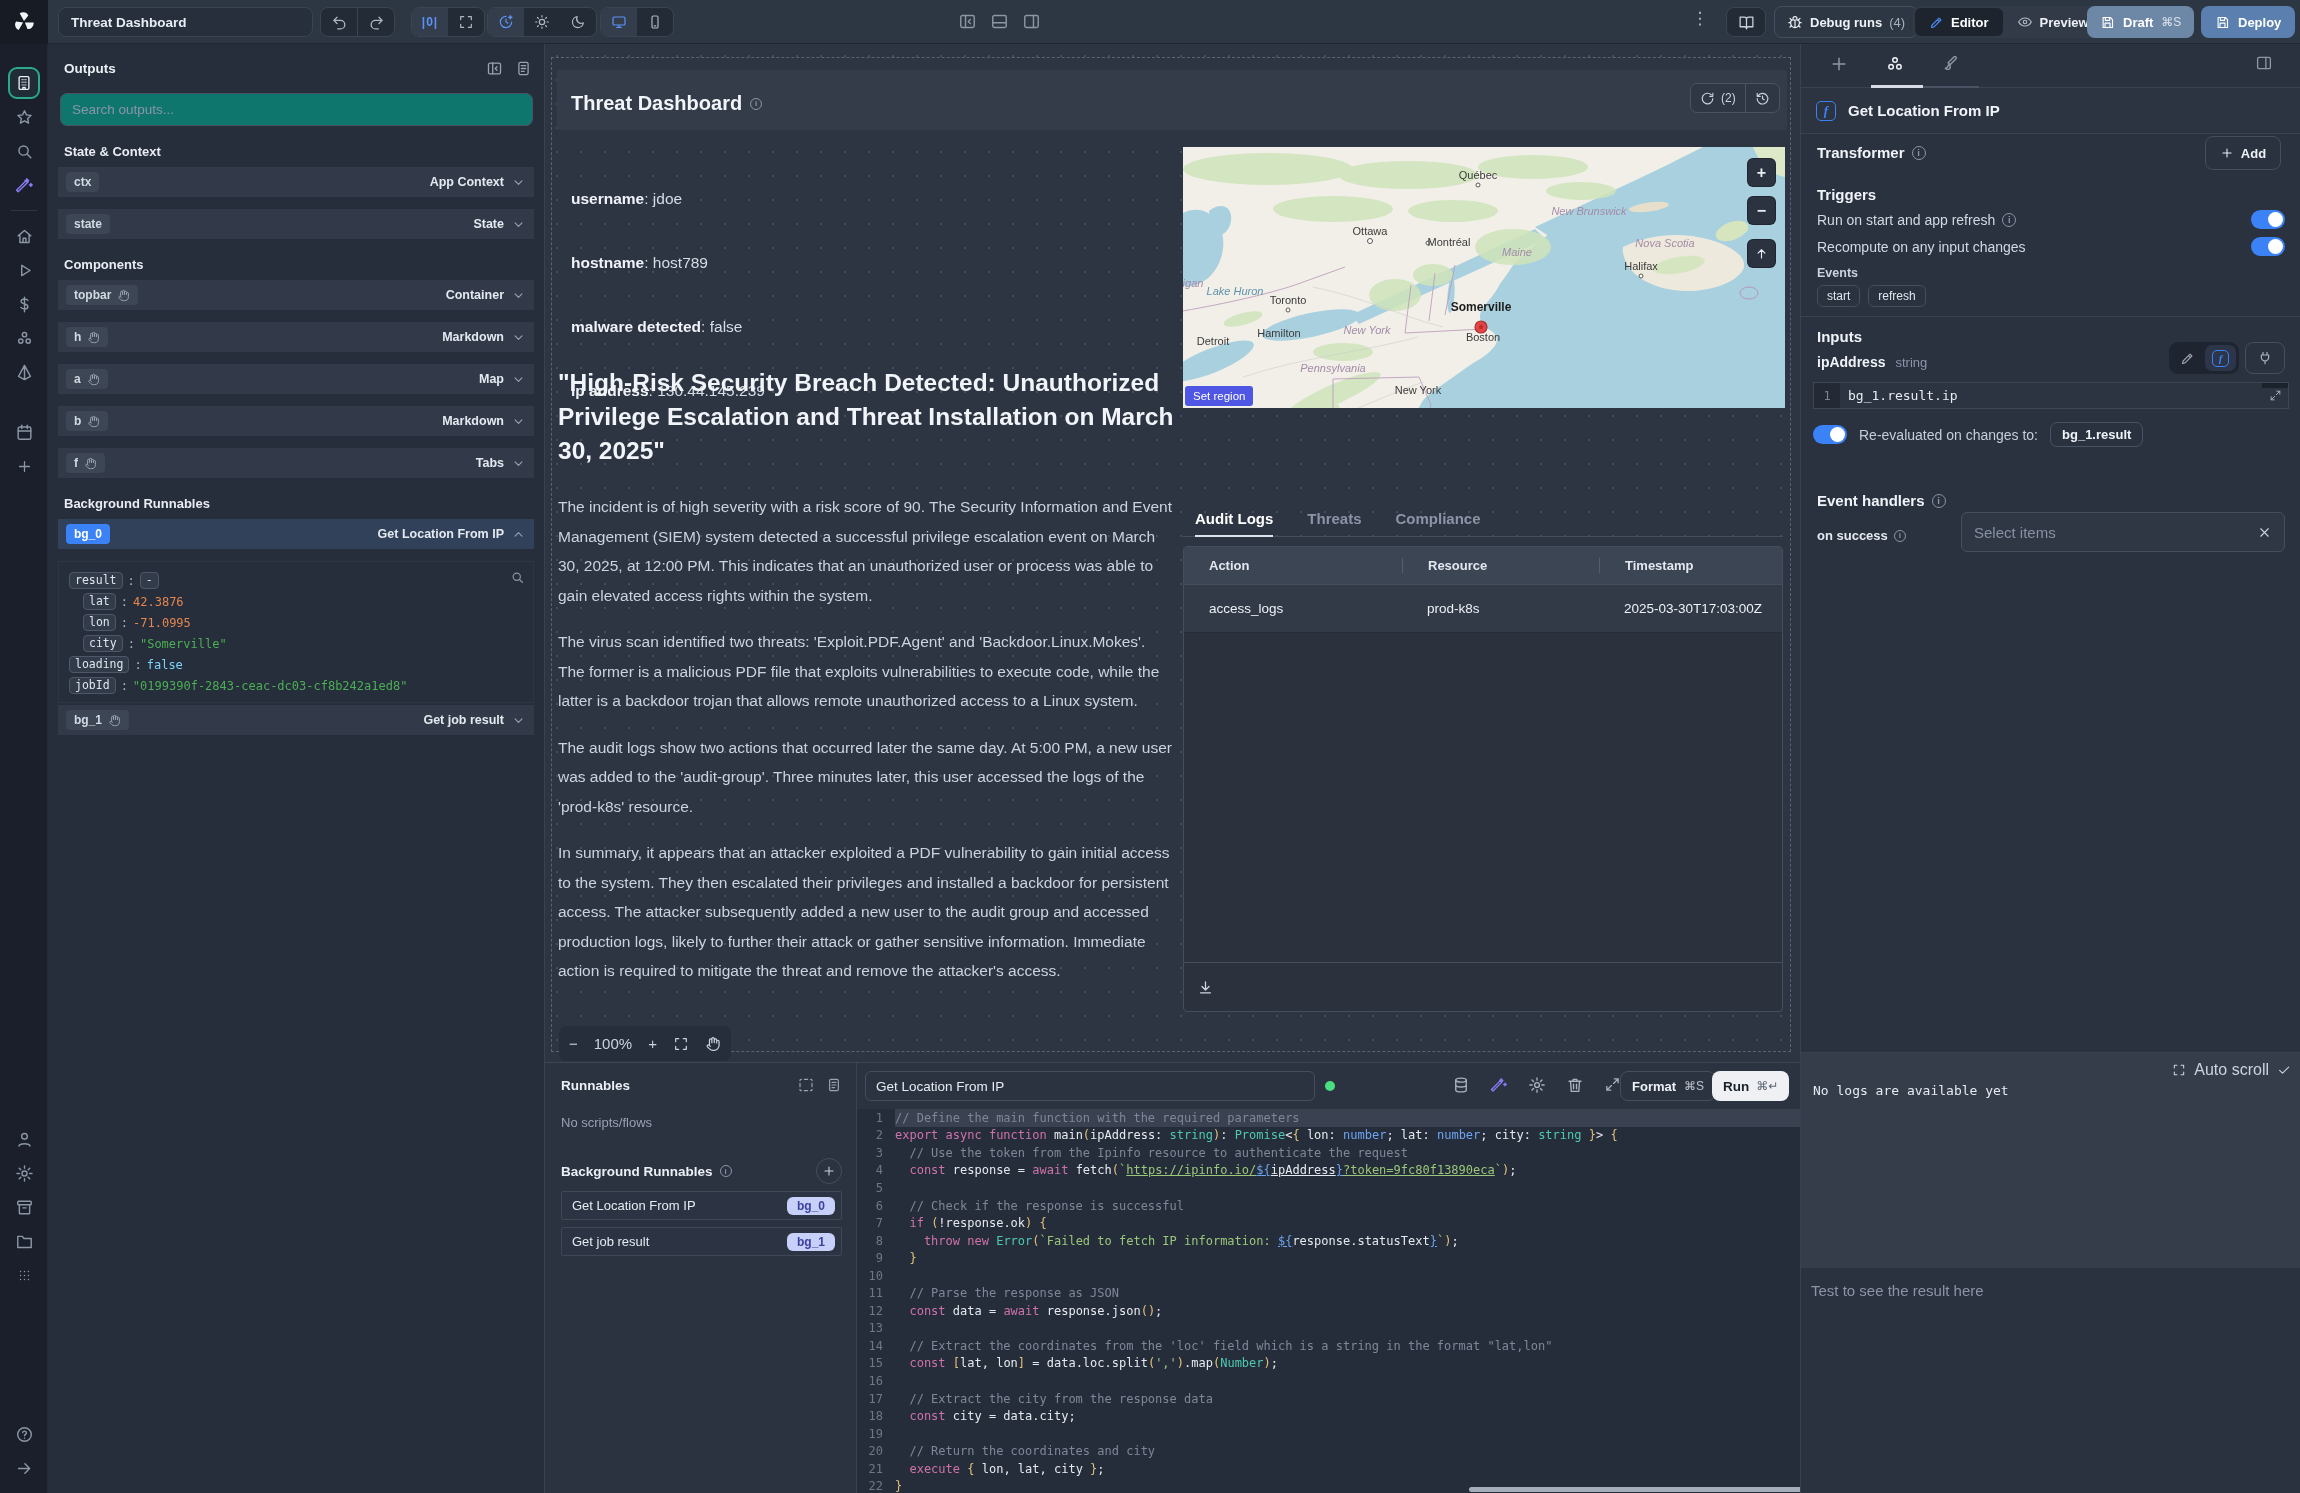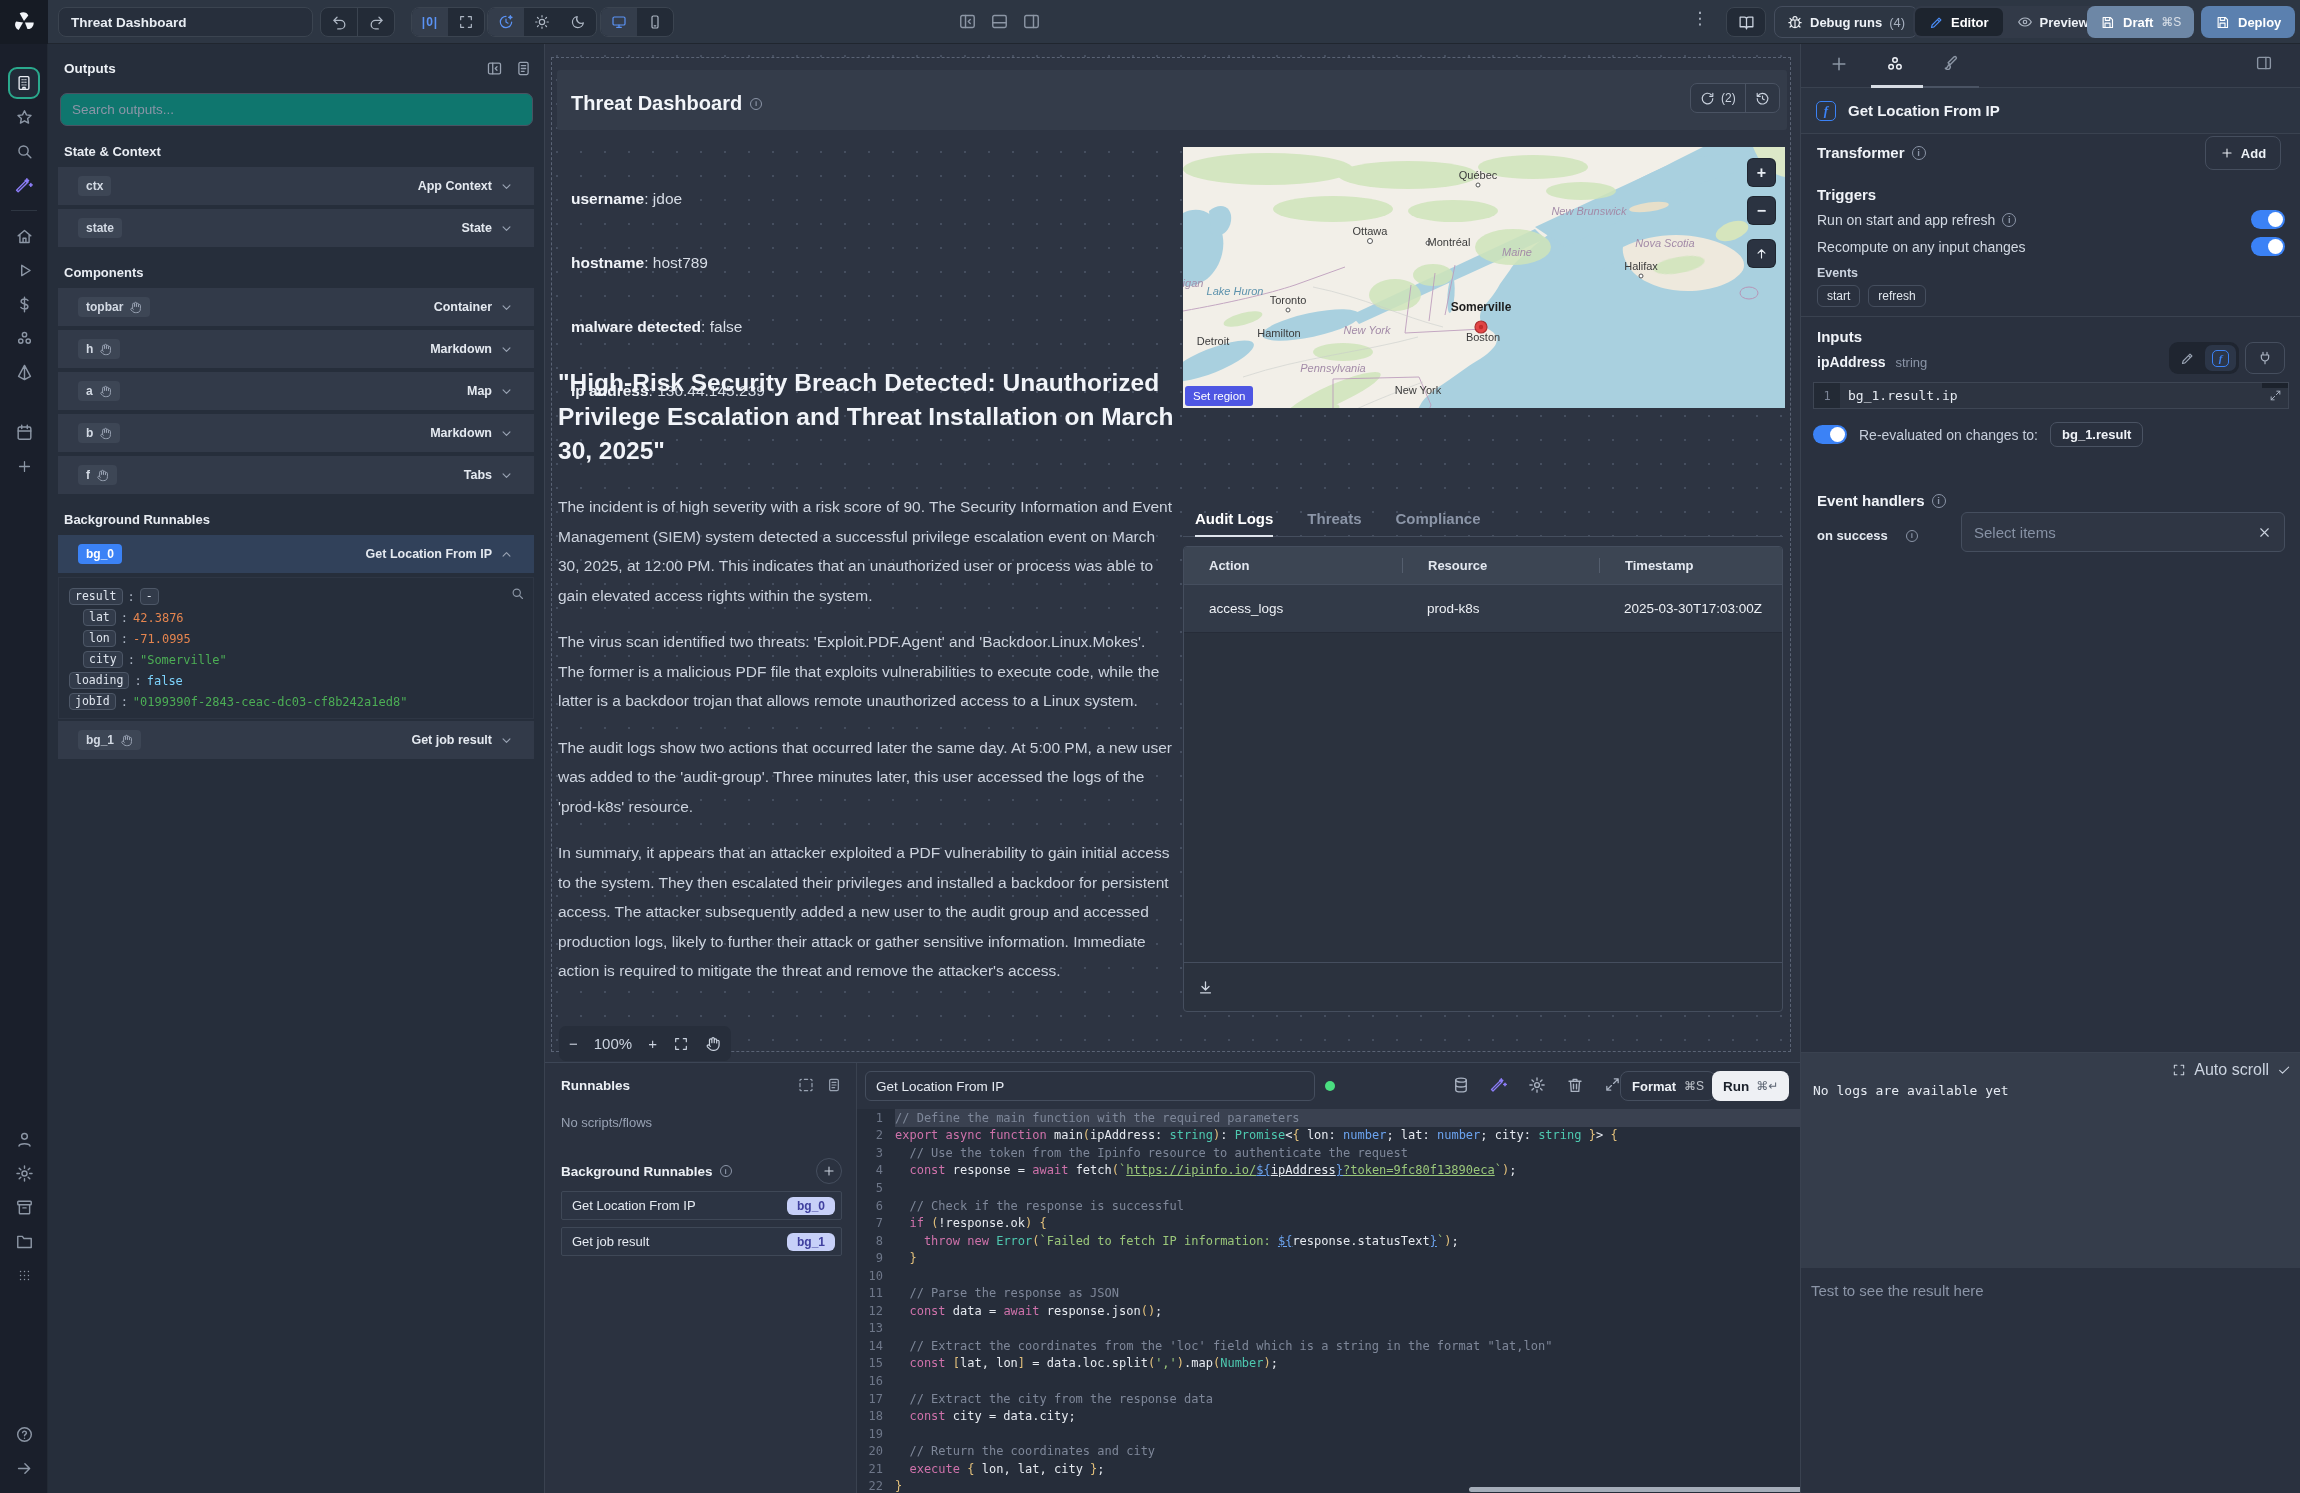--- a/index.html
+++ b/index.html
@@ -39,21 +39,21 @@
   #rail-bot{position:absolute;top:1078px;width:48px}
   #rail-end{position:absolute;bottom:8px;width:48px}
   
   #outputs{position:absolute;left:48px;top:44px;width:497px;height:1449px;background:#262e3b;border-right:1px solid #3a4250;padding:0 10px}
   .pan-h{font-size:13.5px;font-weight:bold;color:#ecf0f5}
   #outputs-head{display:flex;align-items:center;justify-content:space-between;padding:16px 2px 0 6px}
   .ghost-ico{color:#99a3b2;cursor:pointer}
   #out-search{margin:16px 2px 0 2px;width:473px;height:33px;background:#0f766e;border:1px solid #4a5363;border-radius:7px;color:#e6ebf2;font-size:13.5px;padding:0 11px}
   #out-search::placeholder{color:#8b95a7}
   .sec-h{font-size:13px;font-weight:bold;color:#e9edf3;margin:18px 6px 8px 6px}
-  .orow{height:38px;background:#323a49;margin-bottom:4px;display:flex;align-items:center;padding:0 20px;cursor:pointer}
+  .orow{height:30px;background:#323a49;margin-bottom:12px;display:flex;align-items:center;padding:0 8px;cursor:pointer}
   .orow .badge{background:#3d4655;border-radius:4px;color:#d3dae4;font-size:12px;font-weight:bold;padding:3px 8px;display:flex;align-items:center;gap:6px}
   .orow .sp{flex:1}
   .orow .typ{font-size:12.5px;font-weight:bold;color:#e4e9f0;margin-right:7px}
   .orow .icon{color:#9aa4b4}
   .orow.sel{background:#31415a}
   .orow .badge.blue{background:#3b82f6;color:#fff}
   #tree{background:#262e3b;border:1px solid #2e3644;padding:8px 8px 6px 10px;position:relative;font-family:"DejaVu Sans Mono",monospace;font-size:12px}
   .trow{display:flex;align-items:center;gap:5px;height:21px;color:#aab3c2}
   .pill{border:1px solid #4d5767;background:#323b4a;border-radius:4px;padding:0 5px;color:#dfe5ee;line-height:15px;font-size:11.5px}
   .ind1{margin-left:14px}
@@ -152,21 +152,21 @@
   #plug-btn{position:absolute;left:444px;top:298px;width:40px;height:32px;border:1px solid #454e5e;border-radius:8px;display:flex;align-items:center;justify-content:center;color:#aab3c2;cursor:pointer}
   #expr{position:absolute;left:12px;top:338px;width:476px;height:27px;background:#2d3441;border:1px solid #3e4654;display:flex;align-items:center}
   #expr .g{width:26px;height:100%;background:#232a35;color:#7b8496;font-size:12px;display:flex;align-items:center;justify-content:center;font-family:"DejaVu Sans Mono",monospace}
   #expr .ex{font-family:"DejaVu Sans Mono",monospace;font-size:13px;color:#e8edf4;padding-left:8px;flex:1}
   #expr .xp{color:#aab3c2;margin-right:6px}
   #expr .nub{position:absolute;right:0;top:0;width:26px;height:5px;background:#1c222c}
   #reeval{position:absolute;left:12px;top:378px;display:flex;align-items:center;gap:12px}
   #reeval .txt{font-size:14px;color:#c6cedb}
   #reeval .chip2{border:1px solid #4a5363;border-radius:7px;font-size:13px;font-weight:bold;color:#f0f3f8;padding:4px 11px}
   #eh-head{position:absolute;left:16px;top:448px}
-  #onsucc{position:absolute;left:16px;top:484px;display:flex;align-items:center;gap:18px;font-size:13px;font-weight:bold;color:#e6ebf2}
+  #onsucc{position:absolute;left:16px;top:484px;display:flex;align-items:center;gap:6px;font-size:13px;font-weight:bold;color:#e6ebf2}
   #select-box{position:absolute;left:160px;top:468px;width:324px;height:40px;background:#2f3644;border:1px solid #454e5e;border-radius:6px;display:flex;align-items:center;padding:0 12px;cursor:pointer}
   #select-box .ph{font-size:15px;color:#8792a5;flex:1}
   #select-box .icon{color:#cbd3df}
   #logs{position:absolute;left:0;top:1008px;width:500px;height:216px;background:#353d4b;border-top:1px solid #3a4250}
   #logs-head{position:absolute;right:10px;top:8px;display:flex;align-items:center;gap:8px;color:#cbd3df;font-size:16px}
   #logs-empty{position:absolute;left:12px;top:30px;font-family:"DejaVu Sans Mono",monospace;font-size:13px;color:#e6ebf2}
   #result-area{position:absolute;left:0;top:1224px;width:500px}
   #result-ph{margin:14px 0 0 10px;font-size:15px;color:#8b95a7}
 </style>
 </head>

